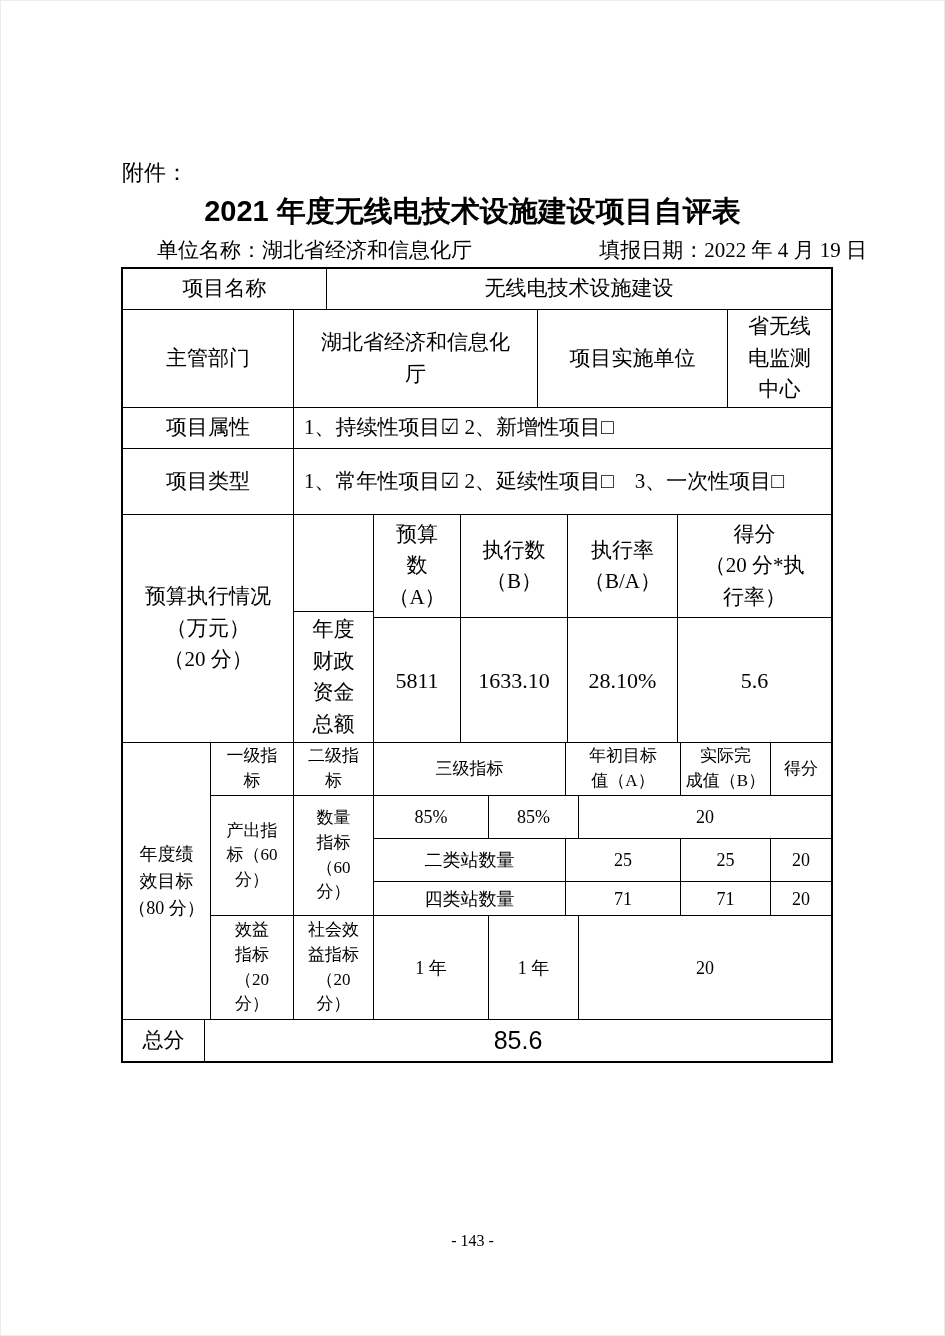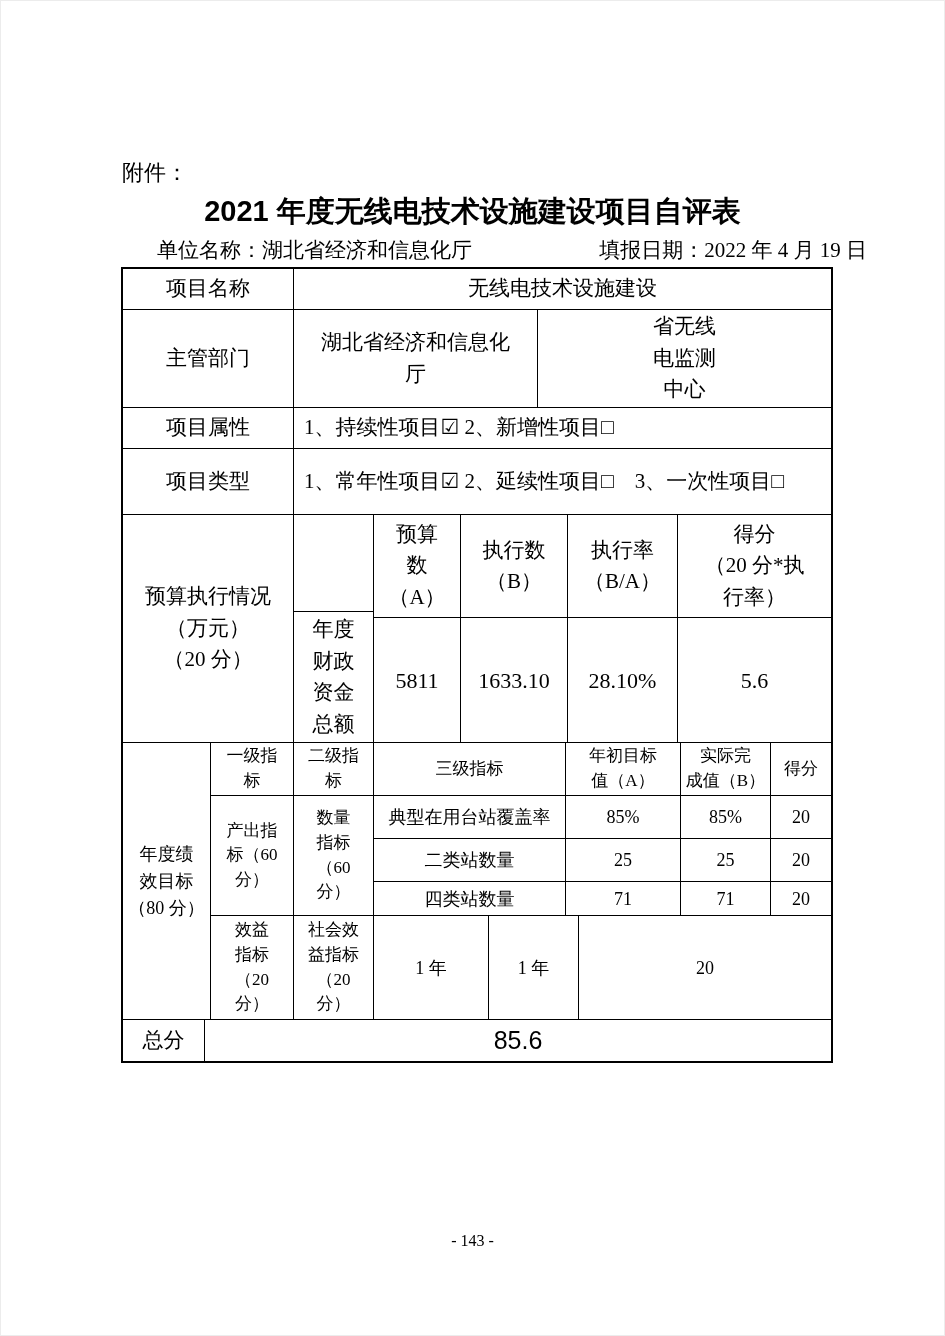--- a/index.html
+++ b/index.html
@@ -64,28 +64,29 @@
   <div class="doc-title">2021 年度无线电技术设施建设项目自评表</div>
 
   <div class="meta">
     <span>单位名称：湖北省经济和信息化厅</span>
     <span>填报日期：2022 年 4 月 19 日</span>
   </div>
 
   <div class="tbl">
 
     <div class="r" style="height:40px">
-      <div class="c" style="width:171px">项目名称</div>
+      <div class="c" style="width:204px">项目名称</div>
       <div class="c" style="flex:1">无线电技术设施建设</div>
     </div>
 
     <div class="r" style="height:97px">
       <div class="c" style="width:171px">主管部门</div>
       <div class="c" style="width:244px">湖北省经济和信息化
 厅</div>
+      <div class="c" style="width:190px">项目实施单位</div>
       <div class="c" style="flex:1">省无线
 电监测
 中心</div>
     </div>
 
 
     <div class="r" style="height:40px">
       <div class="c" style="width:171px">项目属性</div>
       <div class="c left" style="flex:1">1、持续性项目☑ 2、新增性项目□</div>
     </div>
@@ -151,21 +152,20 @@
         <div class="sr" style="height:126px">
           <div class="c" style="width:83px">产出指
 标（60
 分）</div>
           <div class="c" style="width:80px">数量
 指标
 （60
 分）</div>
           <div class="vcol" style="flex:1">
             <div class="sr" style="height:42px">
-              <div class="c ind" style="width:192px">典型在用台站覆盖率</div>
               <div class="c num" style="width:115px">85%</div>
               <div class="c num" style="width:90px">85%</div>
               <div class="c num" style="flex:1">20</div>
             </div>
             <div class="sr" style="height:42px">
               <div class="c ind" style="width:192px">二类站数量</div>
               <div class="c num" style="width:115px">25</div>
               <div class="c num" style="width:90px">25</div>
               <div class="c num" style="flex:1">20</div>
             </div>

